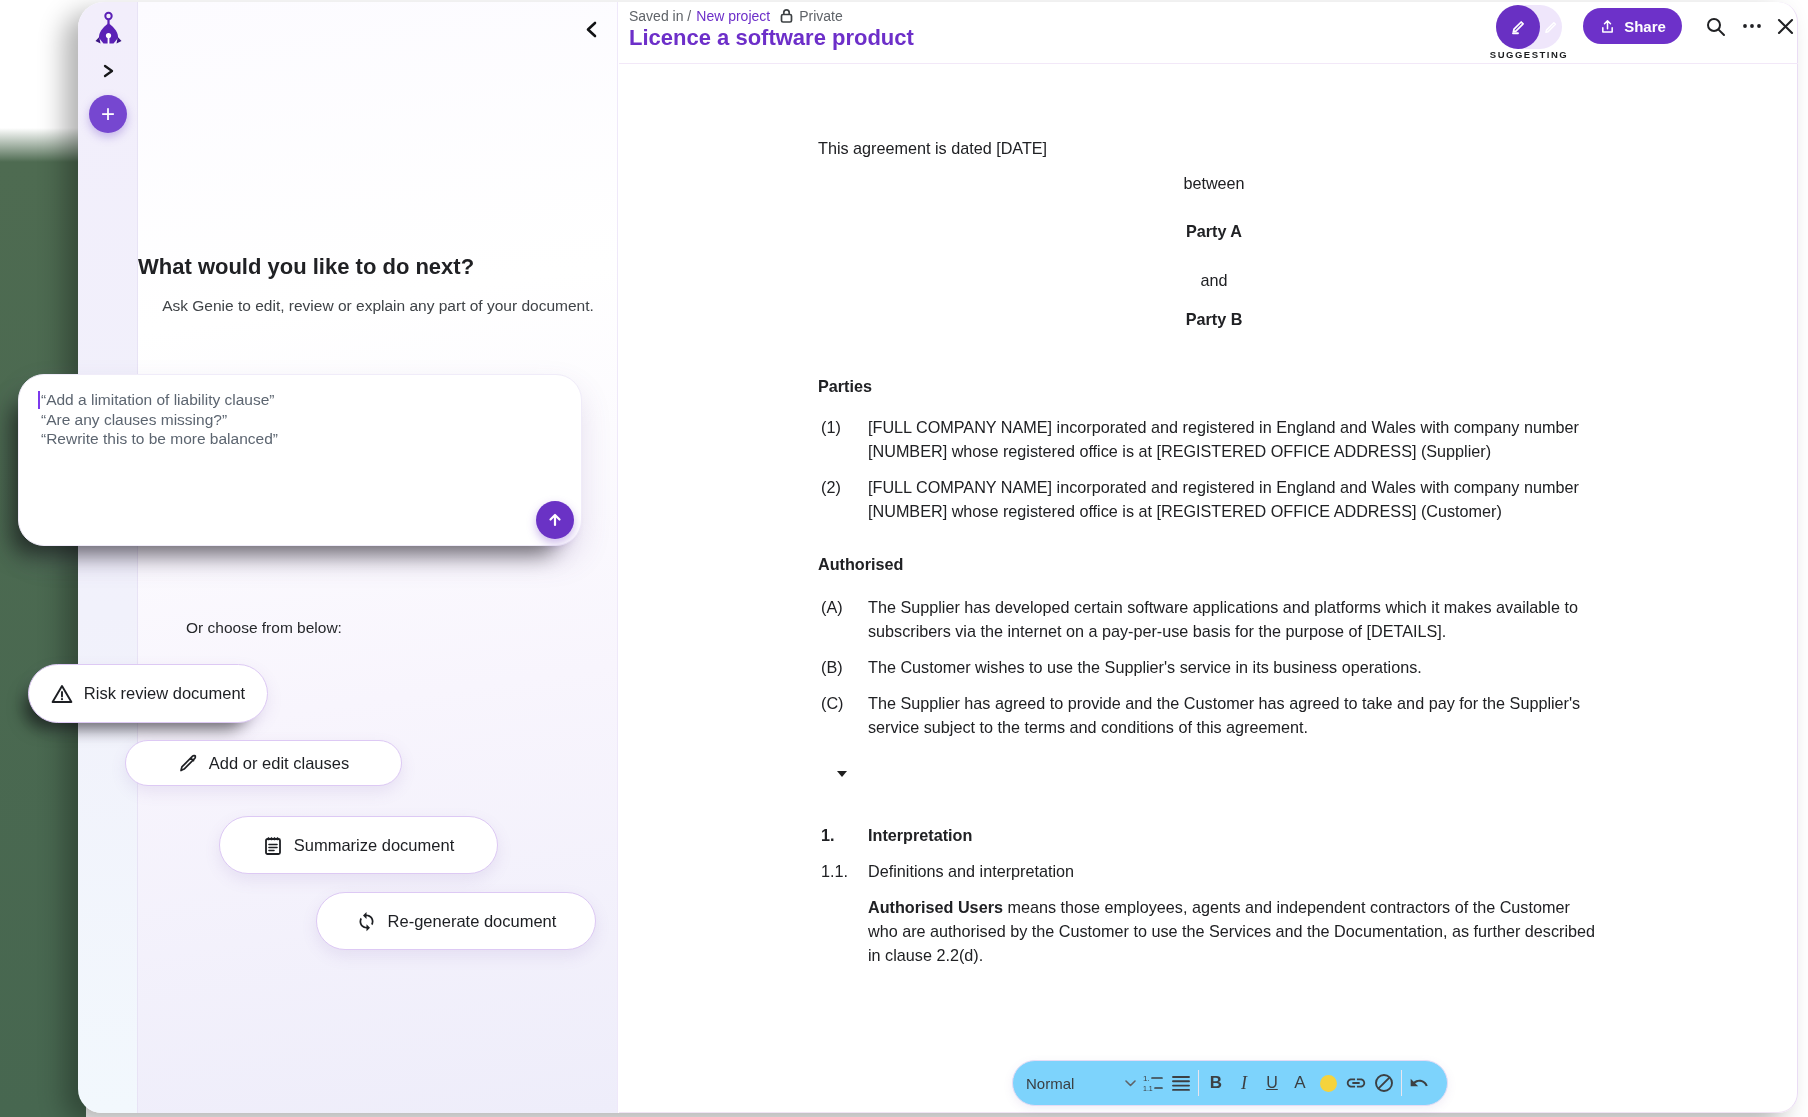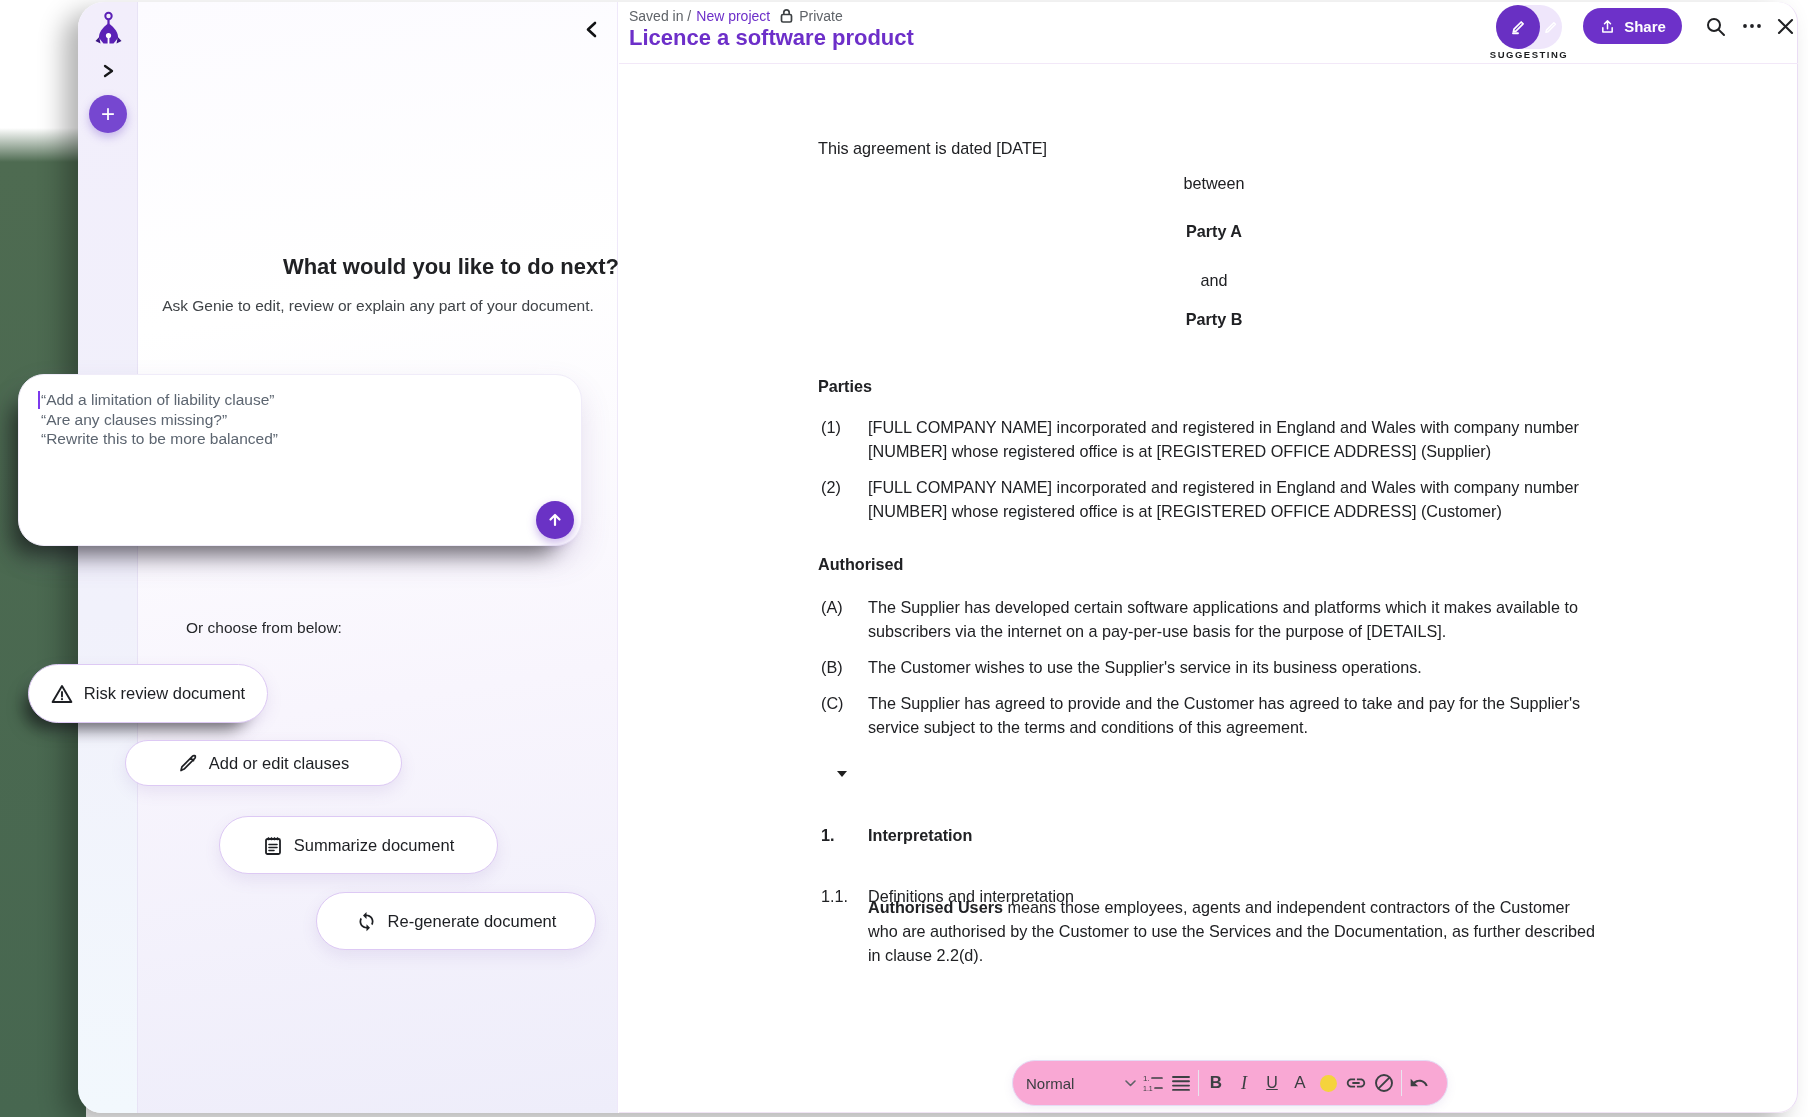--- a/index.html
+++ b/index.html
@@ -24,21 +24,21 @@
   .doc-bg { left:541px; top:0; width:1179px; height:1111px; background:#ffffff;
             border-radius:0 20px 20px 0; border-right:1px solid #eadcf5; border-bottom:1px solid #f0e4f4; }
   .doc-header-line { left:541px; top:61px; width:1179px; height:1px; background:#f2e8f8; }
 
   
   .icon-btn { display:flex; align-items:center; justify-content:center; cursor:pointer; background:none; border:none; }
   .plus-btn { left:11px; top:93px; width:38px; height:38px; border-radius:50%; background:#7647d0;
               color:#fff; font-size:24px; line-height:1; box-shadow:0 4px 10px rgba(110,70,200,.35); }
 
   
-  .panel-heading { left:60px; top:252px; width:481px; text-align:right;
+  .panel-heading { left:60px; top:252px; width:481px; text-align:left;
                    font-size:22px; font-weight:700; color:#202124; }
   .panel-sub { left:60px; top:295px; width:480px; text-align:center; font-size:15.5px; color:#3f4347; }
   .ask-box { left:-60px; top:372px; width:564px; height:172px; background:#fff; border:1px solid #f0ecf9;
              border-radius:26px; cursor:text;
              box-shadow:-16px 18px 22px -10px rgba(0,0,0,.55), 0 14px 30px rgba(100,70,150,.15); }
   .ask-lines { padding:15px 14px 0 22px; font-size:15.5px; line-height:19.5px; color:#5c6570; }
   .caret { left:19px; top:16px; width:2px; height:18px; background:#7c3aed; }
   .send-btn { left:517px; top:126px; width:38px; height:38px; border-radius:50%; background:#6a32c5;
               box-shadow:0 4px 10px rgba(106,50,197,.35); }
   .or-choose { left:108px; top:617px; font-size:15.5px; color:#26282b; }
@@ -72,21 +72,21 @@
   .doc-content { left:740px; top:0; width:792px; height:1050px; font-size:16.2px; line-height:24px; color:#202124; }
   .doc-content > div { position:absolute; left:0; width:100%; }
   .center { text-align:center; }
   .b { font-weight:700; }
   .li .num { position:absolute; left:3px; top:0; }
   .li .bd { margin-left:50px; width:755px; }
   .li .bd-narrow { margin-left:50px; width:730px; }
   .clause-arrow { left:18px !important; width:16px !important; cursor:pointer; }
 
   
-  .toolbar { left:934px; top:1058px; width:436px; height:46px; background:#f9a8d4; border:1px solid #e5dcf5;
+  .toolbar { left:934px; top:1058px; width:436px; height:46px; background:#7dd3fc; border:1px solid #e5dcf5;
              border-radius:23px; display:flex; align-items:center; padding:0 13px; gap:6px;
              box-shadow:0 3px 10px rgba(120,90,170,.10); }
   .style-select { width:110px; display:flex; align-items:center; justify-content:space-between;
                   font-size:15px; color:#3a3e41; cursor:pointer; }
   .tb { width:22px; height:24px; display:flex; align-items:center; justify-content:center; cursor:pointer;
         color:#3c4043; background:none; border:none; font-family:inherit; }
   .tb-b { font-weight:800; font-size:17px; }
   .tb-i { font-family:"Liberation Serif", serif; font-style:italic; font-size:18px; }
   .tb-u { font-size:16px; text-decoration:underline; }
   .tb-a { font-size:17px; }
@@ -299,21 +299,21 @@
       <div style="top:768px;" class="clause-arrow">
         <svg width="12" height="8" viewBox="0 0 12 8">
             <polygon points="1,1 11,1 6,7" fill="#1f1f1f"></polygon>
           </svg>
       </div>
 
       <div style="top:821px;" class="li b">
         <span class="num">1.</span>
         <div class="bd">Interpretation</div>
       </div>
-      <div style="top:857px;margin-top:25px;" class="li">
+      <div style="top:857px;" class="li">
         <span class="num">1.1.</span>
         <div class="bd">Definitions and interpretation</div>
       </div>
       <div style="top:893px;" class="li">
         <div class="bd-narrow"><span class="b">Authorised Users</span><span> means those employees, agents and independent contractors of the Customer who are authorised by the Customer to use the Services and the Documentation, as further described in clause 2.2(d).</span></div>
       </div>
     </div>
 
     <div class="abs toolbar">
       <div class="style-select">

